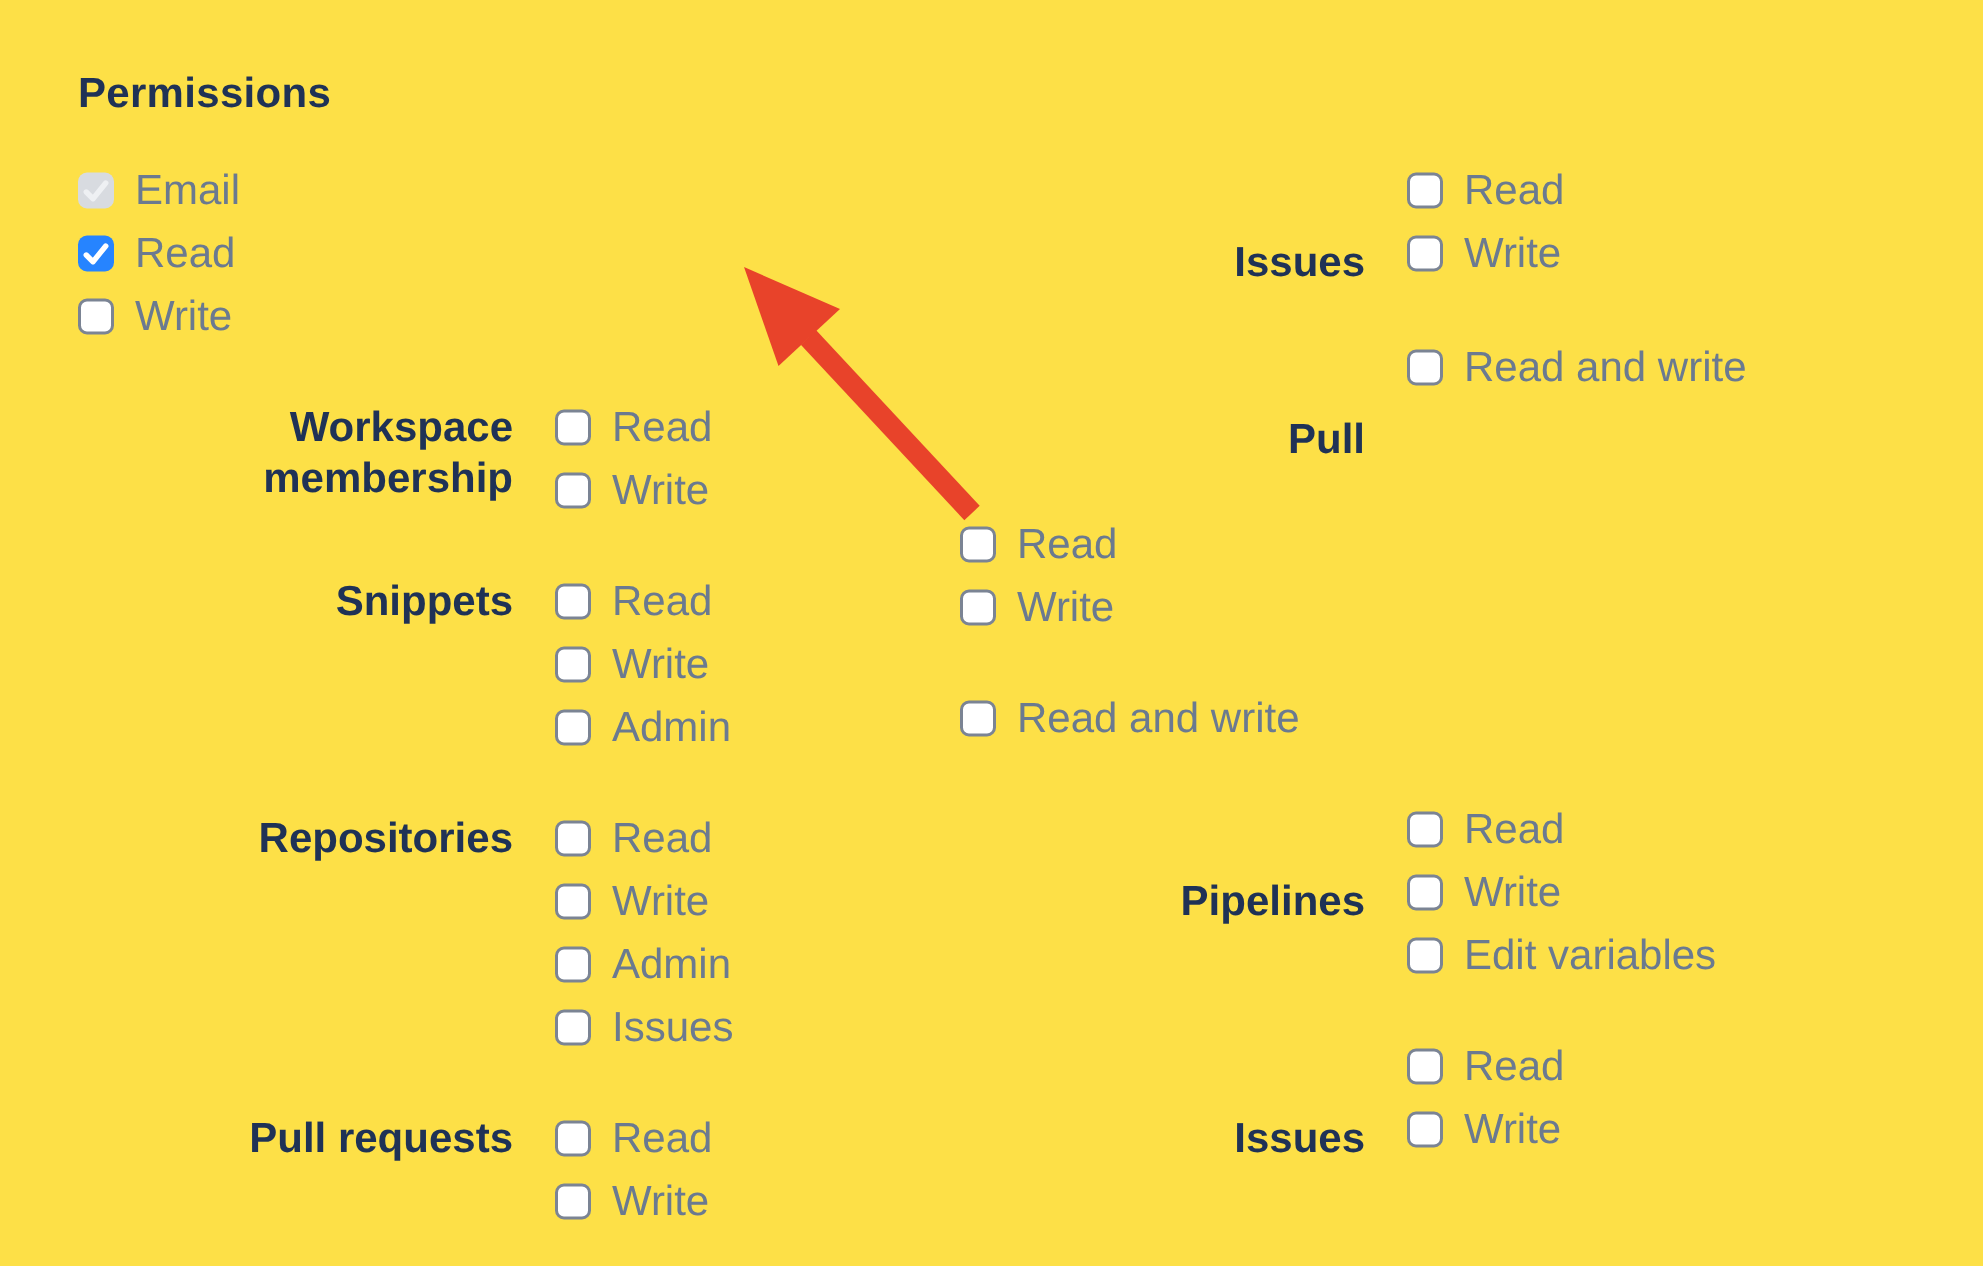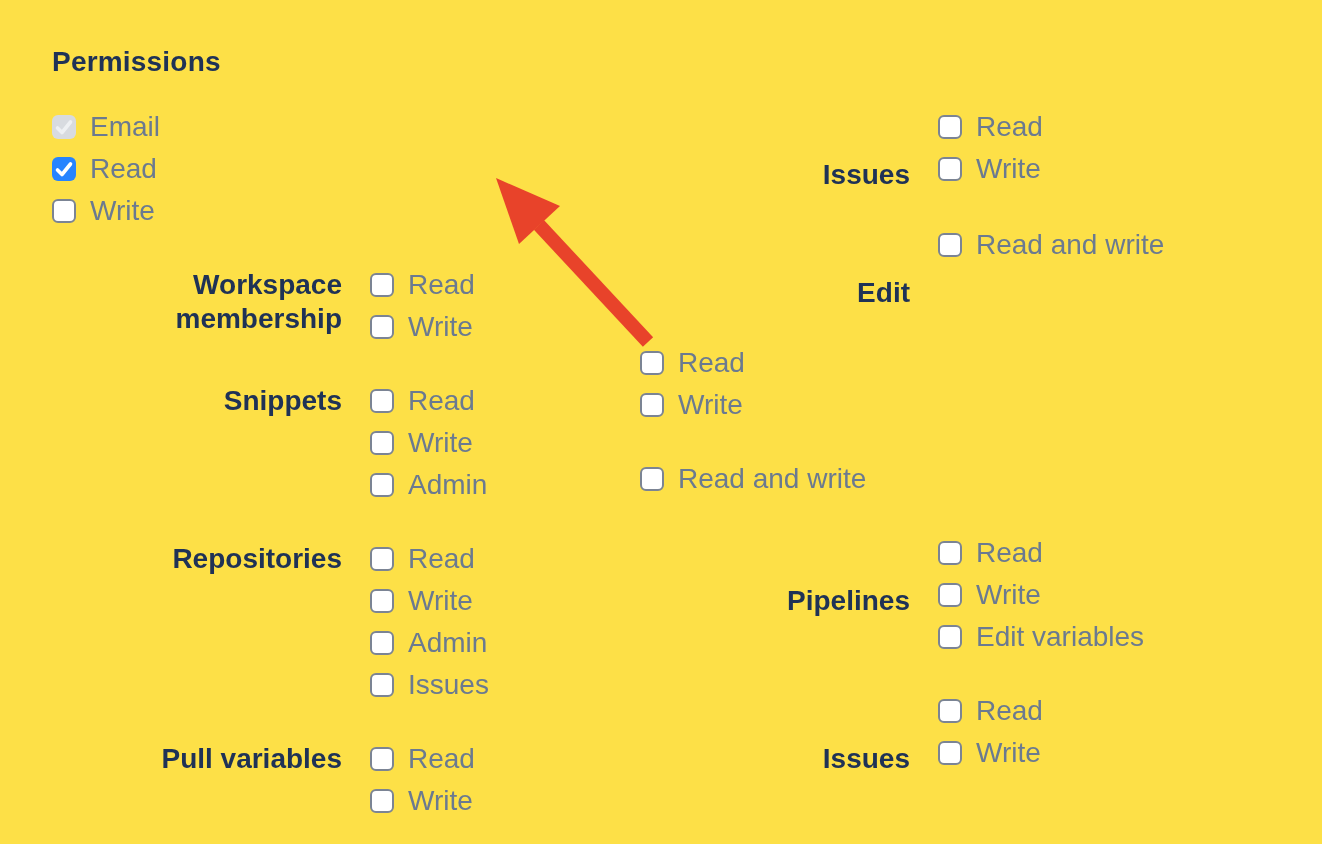--- a/index.html
+++ b/index.html
@@ -169,21 +169,21 @@
             <span class="cb unchecked"></span>
             <span class="opt-label">Admin</span>
           </label>
           <label class="perm-option">
             <span class="cb unchecked"></span>
             <span class="opt-label">Issues</span>
           </label>
         </div>
       </div>
       <div class="perm-group">
-        <div class="perm-label">Pull variables</div>
+        <div class="perm-label">Pull requests</div>
         <div class="perm-options">
           <label class="perm-option">
             <span class="cb unchecked"></span>
             <span class="opt-label">Read</span>
           </label>
           <label class="perm-option">
             <span class="cb unchecked"></span>
             <span class="opt-label">Write</span>
           </label>
         </div>
@@ -198,21 +198,21 @@
             <span class="cb unchecked"></span>
             <span class="opt-label">Read</span>
           </label>
           <label class="perm-option">
             <span class="cb unchecked"></span>
             <span class="opt-label">Write</span>
           </label>
         </div>
       </div>
       <div class="perm-group">
-        <div class="perm-label">Edit</div>
+        <div class="perm-label">Pull</div>
         <div class="perm-options">
           <label class="perm-option">
             <span class="cb unchecked"></span>
             <span class="opt-label">Read and write</span>
           </label>
         </div>
       </div>
       <div class="perm-group">
         <div class="perm-options">
           <label class="perm-option">

